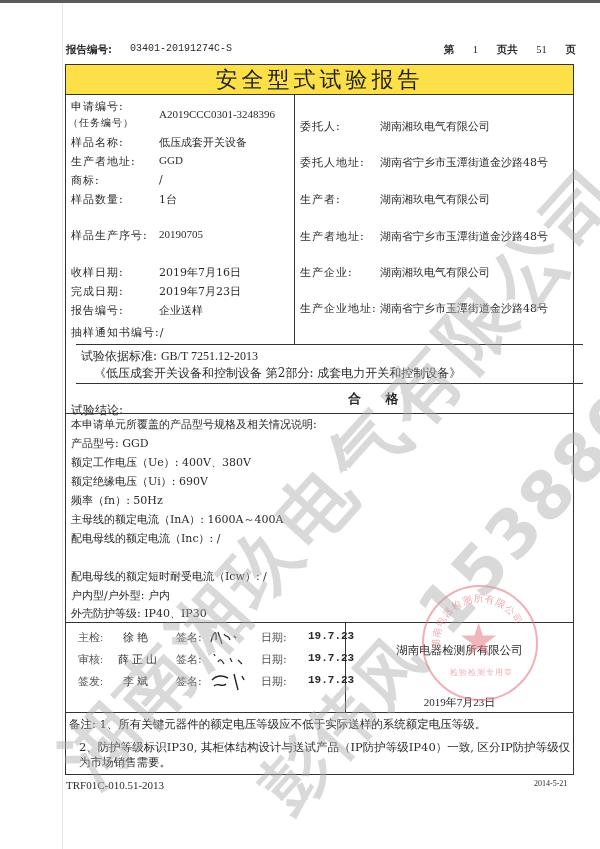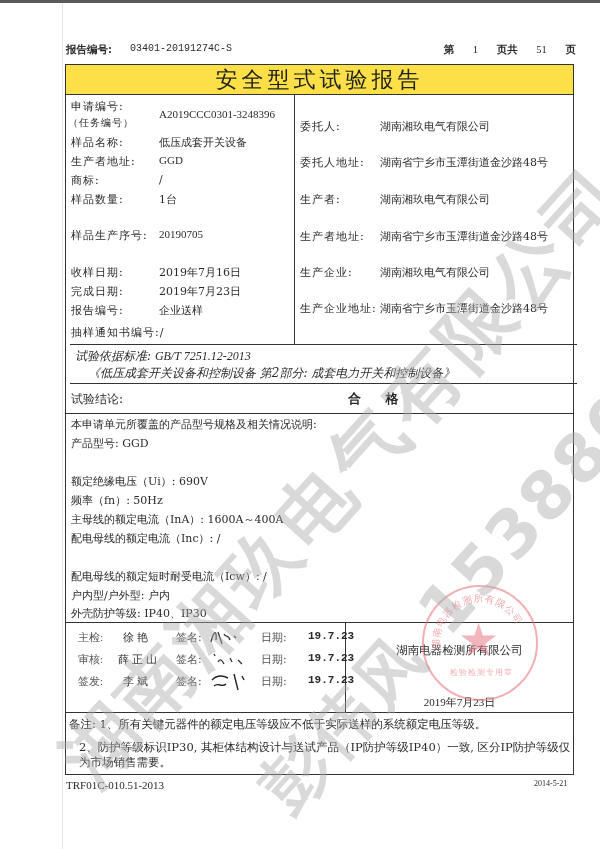--- a/index.html
+++ b/index.html
@@ -20,26 +20,26 @@
 
     .title-row { position: absolute; left: 0; top: 0; width: 100%; height: 30px; background: #fde047; border-bottom: 1.4px solid #333; text-align: center; font-size: 22px; line-height: 30px; letter-spacing: 4px; color: #222; }
 
     .info-left { position: absolute; left: 0; top: 30px; width: 229px; height: 249px; border-right: 1.4px solid #333; font-size: 11px; }
     .info-right { position: absolute; left: 229px; top: 30px; width: 278px; height: 249px; font-size: 11px; }
     .row { position: absolute; left: 5px; white-space: nowrap; }
     .row .k { display: inline-block; letter-spacing: 1px; }
     .row .v { position: absolute; white-space: nowrap; }
     .mono { font-family: "Liberation Serif", serif; }
 
-    .std-row { position: absolute; left: 4px; top: 279px; width: 100%; height: 40px; border-top: 1.4px solid #333; border-bottom: 1.4px solid #333; font-size: 12px; font-style: italic; }
+    .std-row { position: absolute; left: 10px; top: 279px; width: 100%; height: 40px; border-top: 1.4px solid #333; border-bottom: 1.4px solid #333; font-size: 12px; }
     .std-row .l1 { position: absolute; left: 5px; top: 3px; }
     .std-row .l2 { position: absolute; left: 18px; top: 20px; white-space: nowrap; }
 
     .concl-row { position: absolute; left: 0; top: 319px; width: 100%; height: 30px; border-bottom: 1.4px solid #333; font-size: 12px; }
-    .concl-row .k { position: absolute; left: 5px; top: 7px; }
+    .concl-row .k { position: absolute; left: 5px; top: 18px; }
     .concl-row .v { position: absolute; left: 282px; top: 6px; font-weight: bold; letter-spacing: 10px; font-size: 13px; }
 
     .spec-block { position: absolute; left: 0; top: 349px; width: 100%; height: 209px; border-bottom: 1.4px solid #333; font-size: 11px; }
     .spec-line { position: absolute; left: 5px; white-space: nowrap; }
 
     .sign-block { position: absolute; left: 0; top: 558px; width: 280px; height: 89px; border-right: 1.4px solid #333; font-size: 11px; }
     .sign-line { position: absolute; left: 12px; height: 20px; white-space: nowrap; }
     .sign-line .role { position: absolute; left: 0; color: #555; font-family: Liberation Serif, serif; }
     .sign-line .name { position: absolute; left: 45px; font-size: 11px; letter-spacing: 3px; }
     .sign-line .sgl { position: absolute; left: 98px; color: #555; }
@@ -171,20 +171,21 @@
   </div>
 
   <div class="concl-row">
     <span class="k">试验结论:</span>
     <span class="v">合 格</span>
   </div>
 
   <div class="spec-block">
     <div class="spec-line" style="top:3px">本申请单元所覆盖的产品型号规格及相关情况说明:</div>
     <div class="spec-line" style="top:22px">产品型号: GGD</div>
+    <div class="spec-line" style="top:41px">额定工作电压（Ue）: 400V、380V</div>
     <div class="spec-line" style="top:60px">额定绝缘电压（Ui）: 690V</div>
     <div class="spec-line" style="top:79px">频率（fn）: 50Hz</div>
     <div class="spec-line" style="top:98px">主母线的额定电流（InA）: 1600A～400A</div>
     <div class="spec-line" style="top:117px">配电母线的额定电流（Inc）: /</div>
     <div class="spec-line" style="top:155px">配电母线的额定短时耐受电流（Icw）: /</div>
     <div class="spec-line" style="top:174px">户内型/户外型: 户内</div>
     <div class="spec-line" style="top:192px">外壳防护等级:  IP40、IP30</div>
   </div>
 
   <div class="sign-block">

